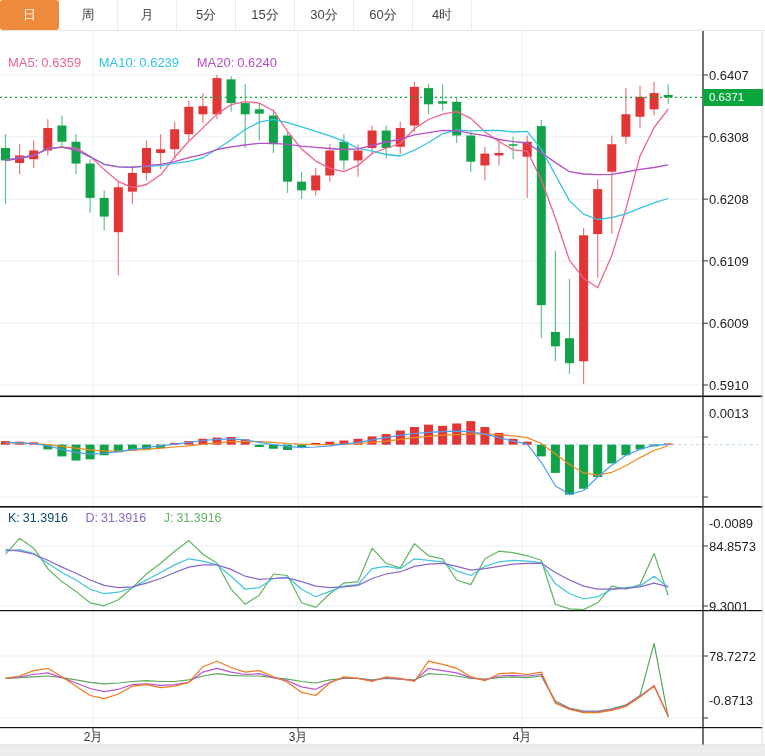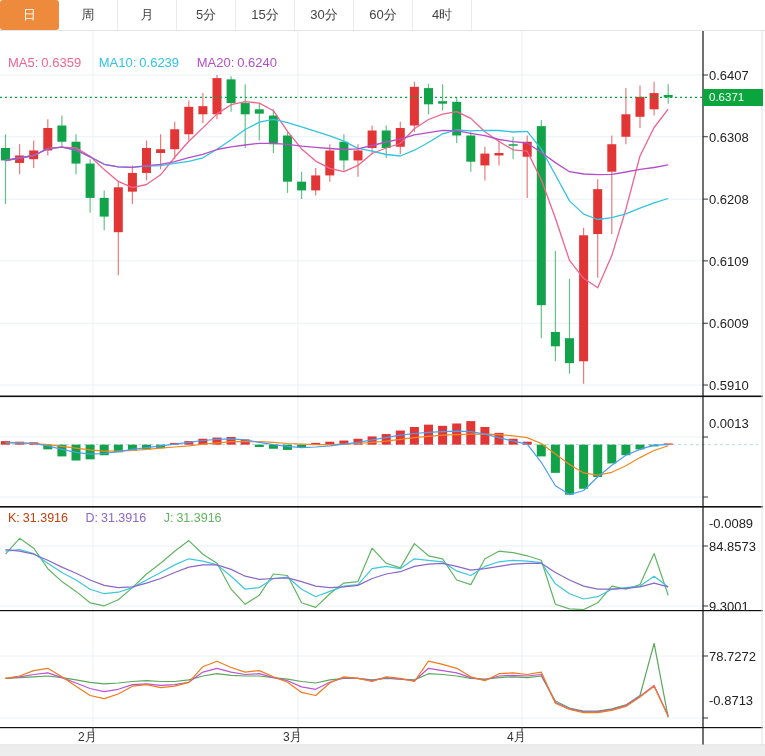--- a/index.html
+++ b/index.html
@@ -6,25 +6,25 @@
   .app{position:relative;width:765px;height:756px;background:#fff;font-family:"Liberation Sans",sans-serif;overflow:hidden}
   .tabbar{position:absolute;top:0;left:0;width:765px;height:31px;display:flex;background:#fff;border-bottom:1px solid #e4e4e4;box-sizing:border-box;z-index:5}
   .tab{width:59px;height:30px;display:flex;align-items:center;justify-content:center;font-size:13px;color:#444;border-right:1px solid #ebebeb;box-sizing:border-box;cursor:pointer}
   .tab.active{background:#ee8a3c;color:#fff;border-radius:3px;border-right:none}
   svg{position:absolute;top:0;left:0;z-index:1}
   .ovl{position:absolute;left:8px;font-size:13px;pointer-events:none;white-space:nowrap;z-index:4}
   .ovl .item{margin-right:14px}
   .ovl .item span:first-child{margin-right:3px}
   .ax{position:absolute;left:709px;font-size:13px;color:#222;pointer-events:none;z-index:4}
   .badge{position:absolute;left:703px;top:89px;width:60px;height:17px;background:#0aa53c;color:#fff;font-size:11.5px;line-height:17px;padding-left:6px;box-sizing:border-box;z-index:4}
-  .xlab{position:absolute;top:729px;width:30px;font-size:12px;color:#333;pointer-events:none;z-index:4}
+  .xlab{position:absolute;top:729px;width:30px;text-align:center;font-size:12px;color:#333;pointer-events:none;z-index:4}
   .hbar{position:absolute;left:0;top:746px;width:765px;height:10px;background:#ededed;z-index:4}
   .c-ohlc{color:#1ba24a}.c-ma5{color:#ef6690}.c-ma10{color:#2fc4e4}.c-ma20{color:#b44fc8}
   .c-macd{color:#e23b3b}.c-diff{color:#4d9ef0}.c-dea{color:#f08a1f}
-  .c-k{color:#c2410c}.c-d{color:#8a68c8}.c-j{color:#62b562}
+  .c-k{color:#0c4a6e}.c-d{color:#8a68c8}.c-j{color:#62b562}
   .c-r6{color:#ef7b1c}.c-r12{color:#bb55d2}.c-r24{color:#5aa75a}
 </style>
 </head>
 <body>
 
 <div class="app">
 
   <div class="tabbar">
     <div class="tab active">日</div>
     <div class="tab">周</div>
@@ -263,21 +263,21 @@
     <span class="item c-j"><span>J:</span><span>31.3916</span></span>
   </div>
 
   <span class="ax" style="top:68px">0.6407</span>
   <span class="ax" style="top:130px">0.6308</span>
   <span class="ax" style="top:192px">0.6208</span>
   <span class="ax" style="top:254px">0.6109</span>
   <span class="ax" style="top:316px">0.6009</span>
   <span class="ax" style="top:378px">0.5910</span>
   <div class="badge">0.6371</div>
-  <span class="ax" style="top:416px">0.0013</span>
+  <span class="ax" style="top:406px">0.0013</span>
   <span class="ax" style="top:516px">-0.0089</span>
   <span class="ax" style="top:539px">84.8573</span>
   <span class="ax" style="top:599px">9.3001</span>
   <span class="ax" style="top:649px">78.7272</span>
   <span class="ax" style="top:693px">-0.8713</span>
 
   <span class="xlab" style="left:78px">2月</span>
   <span class="xlab" style="left:283px">3月</span>
   <span class="xlab" style="left:507px">4月</span>
 

